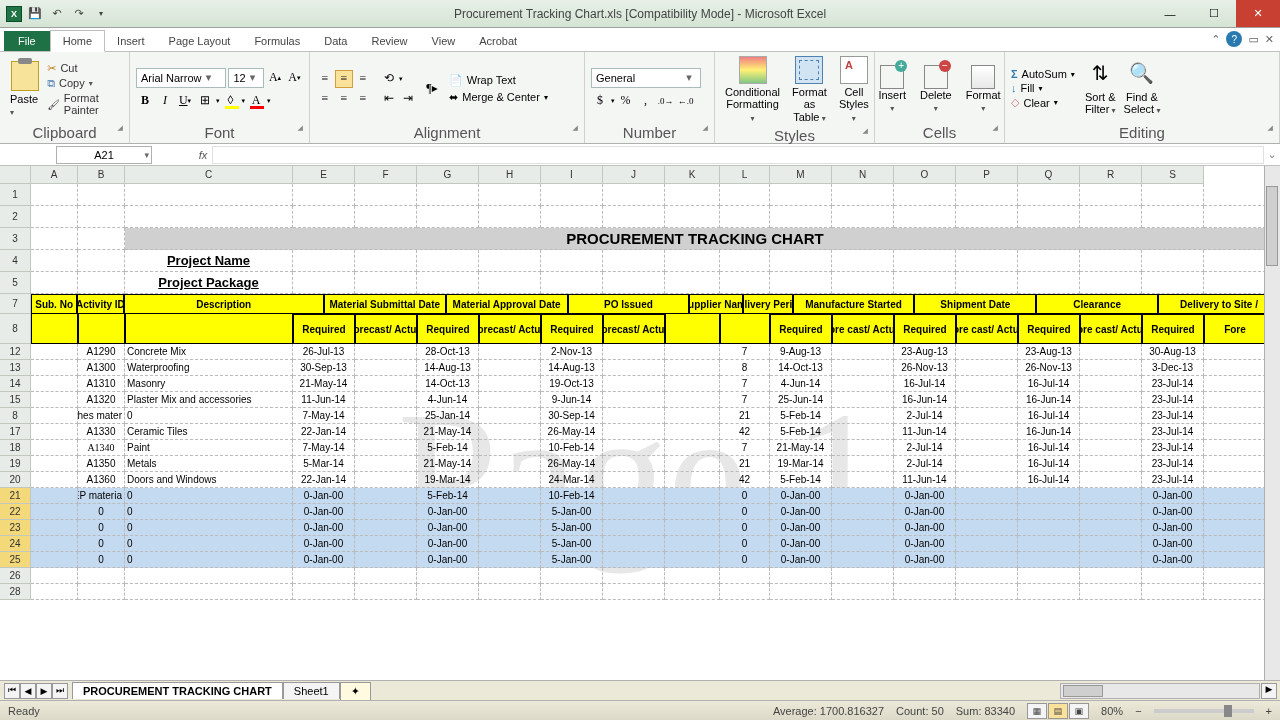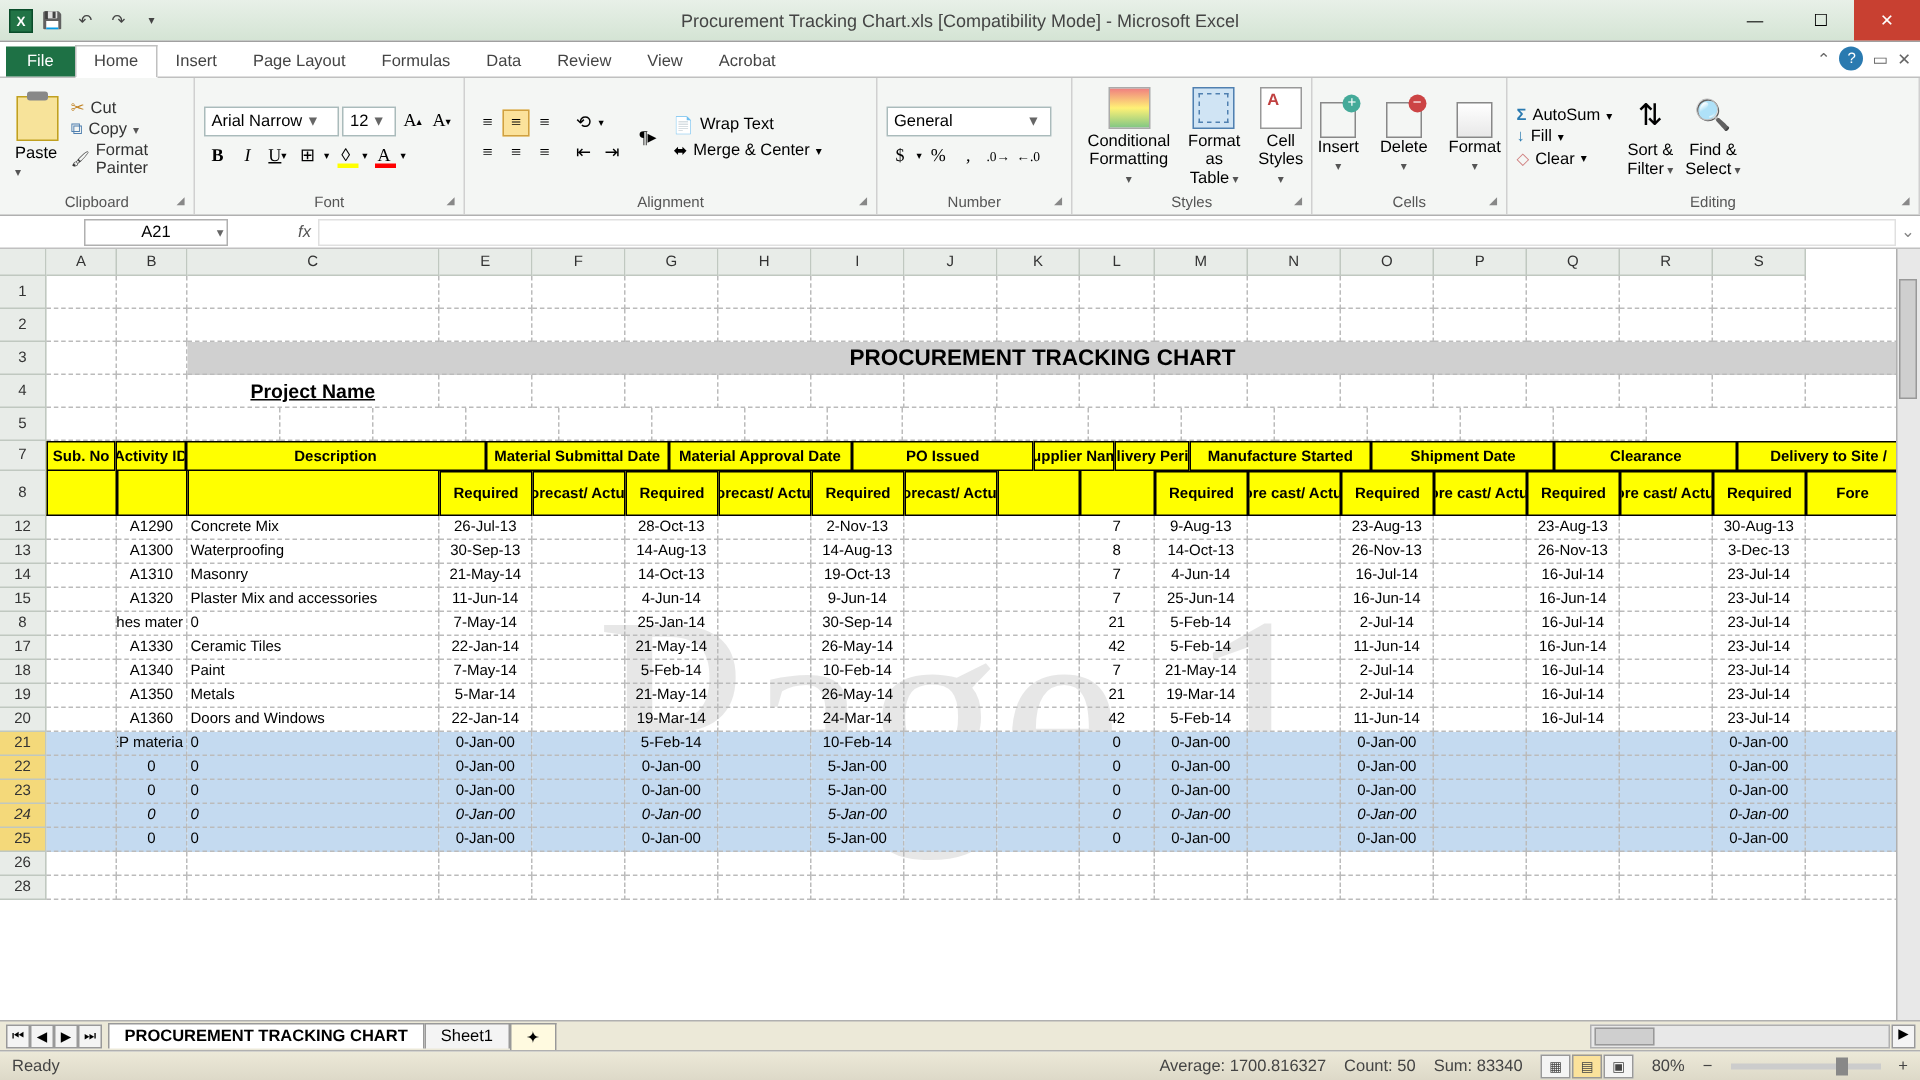--- a/index.html
+++ b/index.html
@@ -19,21 +19,21 @@
 .ribbon-tabs { height: 24px; background:#fff; display:flex; align-items:flex-end; padding-left:4px; border-bottom:1px solid #c0c0c0; position:relative; }
 .file-tab { background:#1e7145; color:#fff; padding:4px 14px; font-size:11px; cursor:pointer; }
 .rtab { padding:4px 12px; font-size:11px; color:#444; cursor:pointer; }
 .rtab.active { background:#fff; border:1px solid #c0c0c0; border-bottom:1px solid #fff; margin-bottom:-1px; }
 .ribbon-tools { position:absolute; right:6px; top:3px; display:flex; gap:6px; align-items:center; }
 .help-circ { width:16px; height:16px; border-radius:50%; background:#2a7ab0; color:#fff; font-size:10px; display:flex; align-items:center; justify-content:center; }
 
 
 .ribbon { height: 92px; background:#f4f6f4; border-bottom:1px solid #b0b0b0; display:flex; }
 .rgroup { border-right:1px solid #d0d0d0; padding:2px 6px 1px 6px; display:flex; flex-direction:column; justify-content:space-between; }
-.rgroup-label { text-align:center; font-size:10px; color:#555; padding:1px 0; position:relative; }
+.rgroup-label { text-align:center; font-size:15px; color:#555; padding:1px 0; position:relative; }
 .rgroup-label::after { content:"◢"; position:absolute; right:0; font-size:7px; color:#888; }
 .rgroup-body { flex:1; display:flex; align-items:center; }
 
 
 .paste-big { display:flex; flex-direction:column; align-items:center; gap:2px; padding:4px; cursor:pointer; }
 .paste-ico { width:28px; height:30px; background:#f7e39a; border:1px solid #c0a020; position:relative; }
 .paste-ico::before { content:""; position:absolute; top:-4px; left:6px; width:14px; height:6px; background:#888; border-radius:2px; }
 .clip-side { display:flex; flex-direction:column; gap:2px; margin-left:4px; }
 .clip-item { display:flex; align-items:center; gap:4px; font-size:11px; color:#333; cursor:pointer; }
 .scis-ico::before { content:"✂"; color:#c08020; }
@@ -471,20 +471,21 @@
         <div class="cell " style="width: 62px;"></div>
         <div class="cell " style="width: 62px;"></div>
         <div class="cell " style="width: 62px;"></div>
         <div class="cell " style="width: 62px;"></div>
         <div class="cell " style="width: 62px;"></div>
       </div>
       <div class="datarow " style="height: 22px;">
         <div class="rowhdr">5</div>
         <div class="cell " style="width: 47px;"></div>
         <div class="cell " style="width: 47px;"></div>
+        <div class="cell proj-label" style="width: 168px;">Project Package</div>
         <div class="cell " style="width: 62px;"></div>
         <div class="cell " style="width: 62px;"></div>
         <div class="cell " style="width: 62px;"></div>
         <div class="cell " style="width: 62px;"></div>
         <div class="cell " style="width: 62px;"></div>
         <div class="cell " style="width: 62px;"></div>
         <div class="cell " style="width: 55px;"></div>
         <div class="cell " style="width: 50px;"></div>
         <div class="cell " style="width: 62px;"></div>
         <div class="cell " style="width: 62px;"></div>
@@ -660,21 +661,21 @@
         <div class="cell c" style="width: 62px;">11-Jun-14</div>
         <div class="cell c" style="width: 62px;"></div>
         <div class="cell c " style="width: 62px;">16-Jun-14</div>
         <div class="cell c " style="width: 62px;"></div>
         <div class="cell c" style="width: 62px;">23-Jul-14</div>
         <div class="cell c" style="width: 62px;"></div>
       </div>
       <div class="datarow " style="height: 16px;">
         <div class="rowhdr">18</div>
         <div class="cell c" style="width: 47px;"></div>
-        <div class="cell c" style="width: 47px;">A1340</div>
+        <div class="cell c" style="width: 47px; font-family: Liberation Serif, serif;">A1340</div>
         <div class="cell " style="width: 168px;">Paint</div>
         <div class="cell c" style="width: 62px;">7-May-14</div>
         <div class="cell c" style="width: 62px;"></div>
         <div class="cell c" style="width: 62px;">5-Feb-14</div>
         <div class="cell c" style="width: 62px;"></div>
         <div class="cell c" style="width: 62px;">10-Feb-14</div>
         <div class="cell c" style="width: 62px;"></div>
         <div class="cell c" style="width: 55px;"></div>
         <div class="cell c" style="width: 50px;">7</div>
         <div class="cell c" style="width: 62px;">21-May-14</div>
@@ -789,21 +790,21 @@
         <div class="cell c" style="width: 50px;">0</div>
         <div class="cell c" style="width: 62px;">0-Jan-00</div>
         <div class="cell c" style="width: 62px;"></div>
         <div class="cell c" style="width: 62px;">0-Jan-00</div>
         <div class="cell c" style="width: 62px;"></div>
         <div class="cell c fillpat" style="width: 62px;"></div>
         <div class="cell c fillpat" style="width: 62px;"></div>
         <div class="cell c" style="width: 62px;">0-Jan-00</div>
         <div class="cell c" style="width: 62px;"></div>
       </div>
-      <div class="datarow selrow" style="height: 16px; font-style: italic;">
+      <div class="datarow selrow" style="height: 16px;">
         <div class="rowhdr sel">24</div>
         <div class="cell c" style="width: 47px;"></div>
         <div class="cell c" style="width: 47px;">0</div>
         <div class="cell " style="width: 168px;">0</div>
         <div class="cell c" style="width: 62px;">0-Jan-00</div>
         <div class="cell c" style="width: 62px;"></div>
         <div class="cell c" style="width: 62px;">0-Jan-00</div>
         <div class="cell c" style="width: 62px;"></div>
         <div class="cell c" style="width: 62px;">5-Jan-00</div>
         <div class="cell c" style="width: 62px;"></div>

